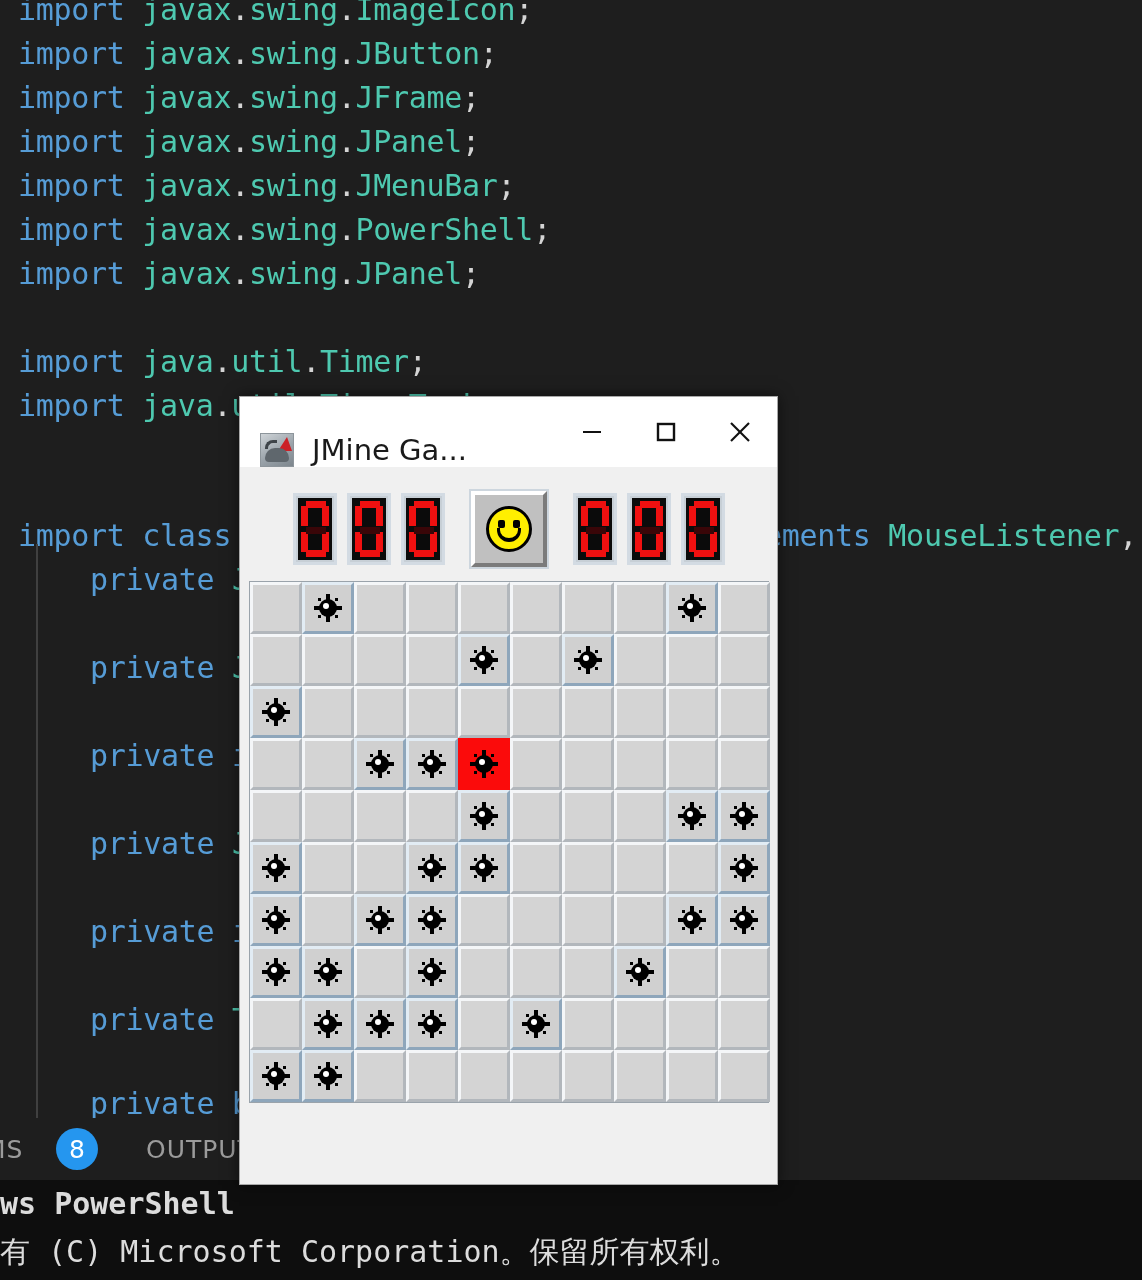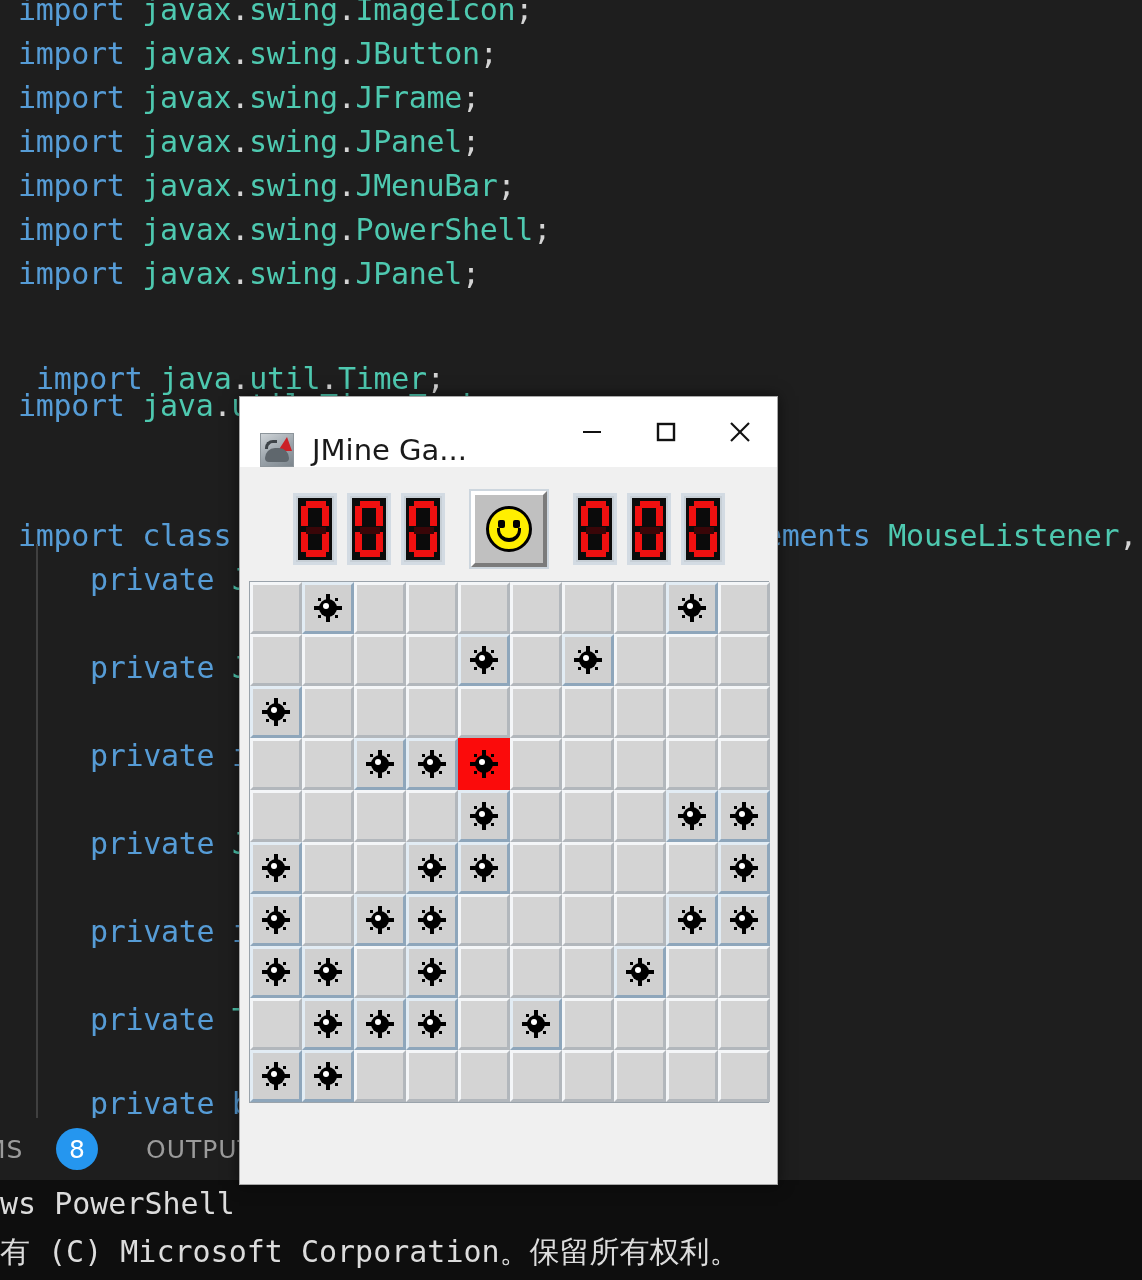--- a/index.html
+++ b/index.html
@@ -288,42 +288,42 @@
 
   <div class="editor">
     <div id="code-lines">
         <div class="code-line" style="top: -12px;"><span class="kw">import </span><span class="pkg">javax</span><span class="punc">.</span><span class="pkg">swing</span><span class="punc">.</span><span class="id">ImageIcon</span><span class="punc">;</span></div>
         <div class="code-line" style="top: 32px;"><span class="kw">import </span><span class="pkg">javax</span><span class="punc">.</span><span class="pkg">swing</span><span class="punc">.</span><span class="id">JButton</span><span class="punc">;</span></div>
         <div class="code-line" style="top: 76px;"><span class="kw">import </span><span class="pkg">javax</span><span class="punc">.</span><span class="pkg">swing</span><span class="punc">.</span><span class="id">JFrame</span><span class="punc">;</span></div>
         <div class="code-line" style="top: 120px;"><span class="kw">import </span><span class="pkg">javax</span><span class="punc">.</span><span class="pkg">swing</span><span class="punc">.</span><span class="id">JPanel</span><span class="punc">;</span></div>
         <div class="code-line" style="top: 164px;"><span class="kw">import </span><span class="pkg">javax</span><span class="punc">.</span><span class="pkg">swing</span><span class="punc">.</span><span class="id">JMenuBar</span><span class="punc">;</span></div>
         <div class="code-line" style="top: 208px;"><span class="kw">import </span><span class="pkg">javax</span><span class="punc">.</span><span class="pkg">swing</span><span class="punc">.</span><span class="id">PowerShell</span><span class="punc">;</span></div>
         <div class="code-line" style="top: 252px;"><span class="kw">import </span><span class="pkg">javax</span><span class="punc">.</span><span class="pkg">swing</span><span class="punc">.</span><span class="id">JPanel</span><span class="punc">;</span></div>
-        <div class="code-line" style="top: 357px; margin-left: 18px;"><span class="kw">import </span><span class="pkg">java</span><span class="punc">.</span><span class="pkg">util</span><span class="punc">.</span><span class="id">Timer</span><span class="punc">;</span></div>
+        <div class="code-line" style="top: 340px;"><span class="kw">import </span><span class="pkg">java</span><span class="punc">.</span><span class="pkg">util</span><span class="punc">.</span><span class="id">Timer</span><span class="punc">;</span></div>
         <div class="code-line" style="top: 384px;"><span class="kw">import </span><span class="pkg">java</span><span class="punc">.</span><span class="pkg">util</span><span class="punc">.</span><span class="id">TimerTask</span><span class="punc">;</span></div>
         <div class="code-line" style="top: 514px;"><span class="kw">import class </span><span class="id">JMineGame </span><span class="kw">extends </span><span class="id">JFrame </span><span class="kw">implements </span><span class="id">MouseListener</span><span class="punc">, </span></div>
         <div class="code-line" style="top: 558px; left: 90px;"><span class="kw">private </span><span class="id">JButton</span></div>
         <div class="code-line" style="top: 646px; left: 90px;"><span class="kw">private </span><span class="id">JPanel</span></div>
         <div class="code-line" style="top: 734px; left: 90px;"><span class="kw">private </span><span class="kw">int</span></div>
         <div class="code-line" style="top: 822px; left: 90px;"><span class="kw">private </span><span class="id">JMenuBar</span></div>
         <div class="code-line" style="top: 910px; left: 90px;"><span class="kw">private </span><span class="kw">int</span></div>
         <div class="code-line" style="top: 998px; left: 90px;"><span class="kw">private </span><span class="id">Timer</span></div>
         <div class="code-line" style="top: 1082px; left: 90px;"><span class="kw">private </span><span class="kw">boolean</span></div>
       </div>
     <div class="indent-guide"></div>
   </div>
 
   <div class="panel-bar">
     <div class="panel-tab" style="left:-16px; top:17px;">MS</div>
     <div class="badge" style="left:56px; top:10px;">8</div>
     <div class="panel-tab" style="left:146px; top:17px;">OUTPUT</div>
   </div>
 
   <div class="terminal">
-    <div class="term-line" style="top:6px;">ws PowerShell</div>
+    <div class="term-line" style="top:6px;font-weight:bold;">ws PowerShell</div>
     <div class="term-line" style="top:52px;">有 (C) Microsoft Corporation。保留所有权利。</div>
   </div>
 
   <div class="jwin">
 
     <div class="titlebar">
       <div class="app-icon">
         <div class="mouse-tail"></div>
         <div class="mouse-red"></div>
         <div class="mouse-body"></div>

